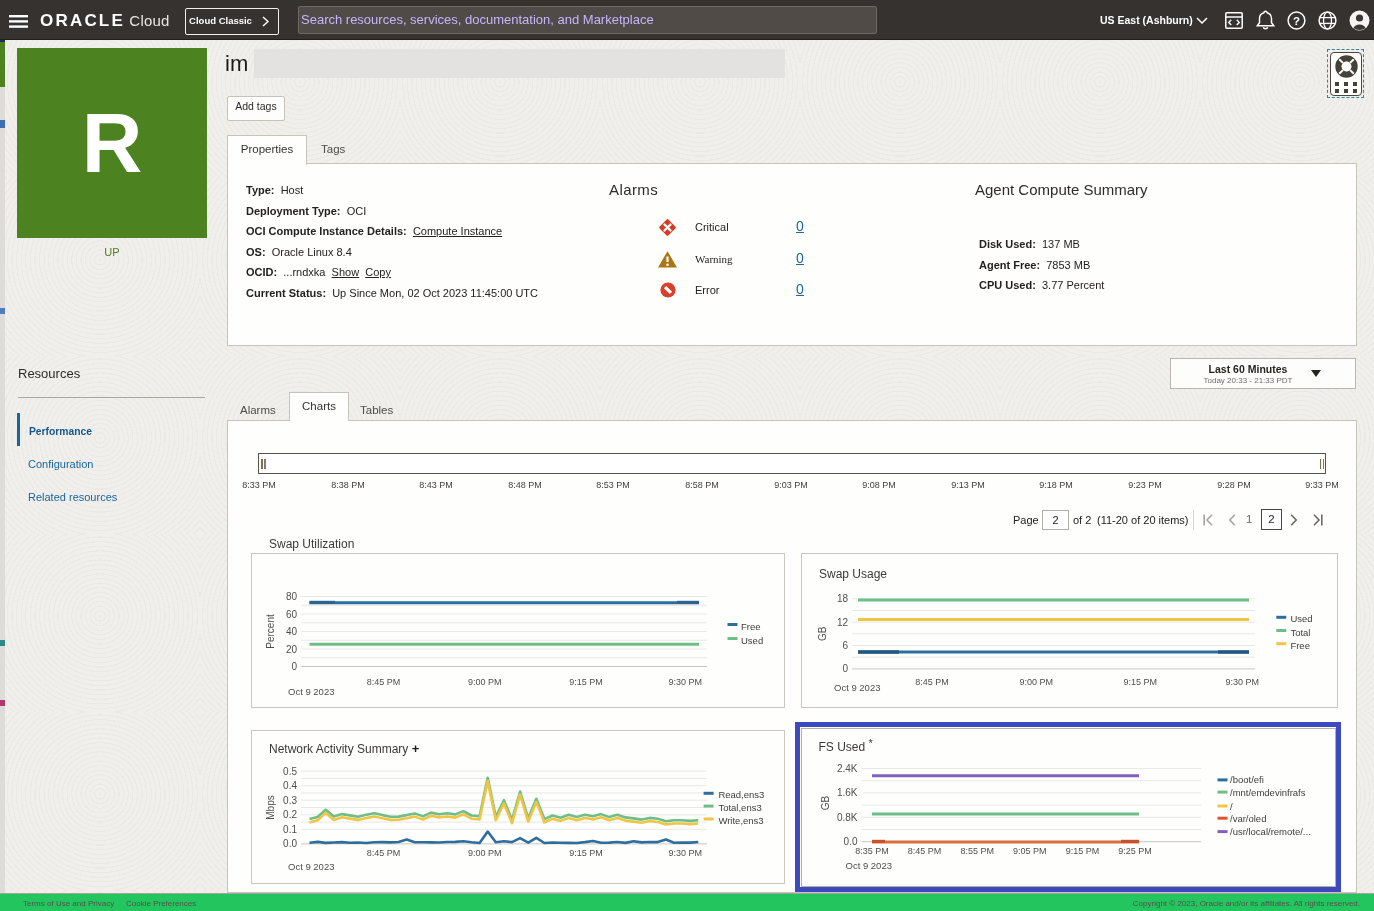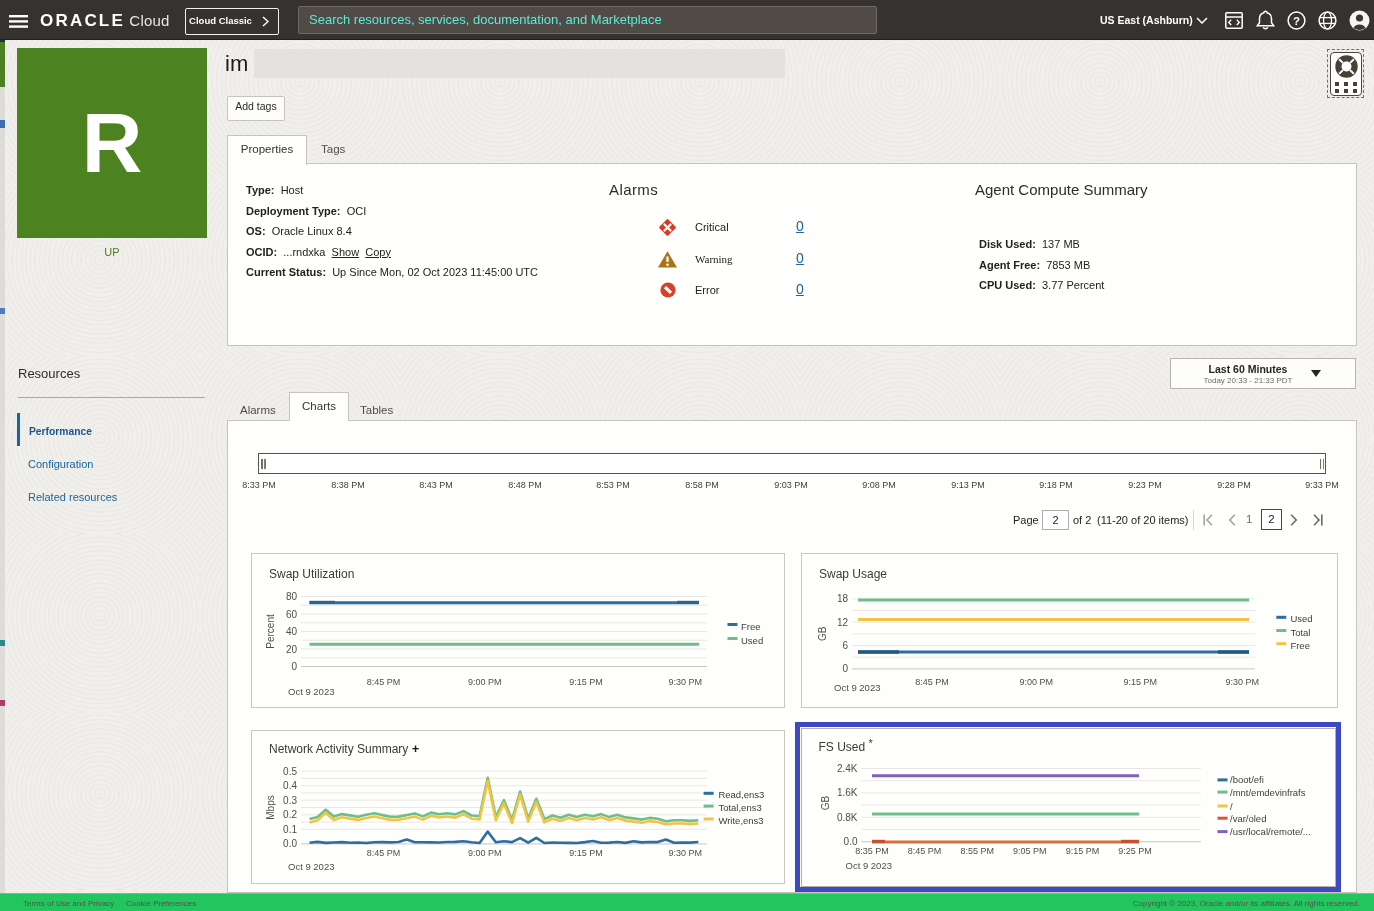--- a/index.html
+++ b/index.html
@@ -35,21 +35,21 @@
   <svg class="abs" style="left:9px;top:15px;" width="19" height="13" viewBox="0 0 19 13">
     <rect x="0" y="0" width="19" height="2.4" fill="#fff"></rect>
     <rect x="0" y="5.2" width="19" height="2.4" fill="#fff"></rect>
     <rect x="0" y="10.4" width="19" height="2.4" fill="#fff"></rect>
   </svg>
   <div class="abs" style="left:40px;top:11px;color:#fff;font-size:17px;font-weight:bold;letter-spacing:2.2px;">ORACLE<span style="font-weight:normal;letter-spacing:0.2px;color:#e8e6e4;font-size:15px;"> Cloud</span></div>
   <div class="abs" style="left:185px;top:8px;width:94px;height:27px;border:1.5px solid #f2f0ee;border-radius:2px;color:#fff;font-size:9.5px;font-weight:bold;text-align:center;line-height:24px;padding-right:23px;">Cloud Classic</div>
   <svg class="abs" style="left:262px;top:16px;" width="7" height="11" viewBox="0 0 7 11">
       <polyline points="1,1 6,5.5 1,10" fill="none" stroke="#fff" stroke-width="1.5"></polyline>
     </svg>
-  <div class="abs" style="left:298px;top:6px;width:579px;height:28px;background:#504b47;border:1px solid #6e6964;border-radius:2px;color:#5eead4;font-size:13px;line-height:26px;padding-left:10px;">Search resources, services, documentation, and Marketplace</div>
+  <div class="abs" style="left:298px;top:6px;width:579px;height:28px;background:#504b47;border:1px solid #6e6964;border-radius:2px;color:#c4b5fd;font-size:13px;line-height:26px;padding-left:2px;">Search resources, services, documentation, and Marketplace</div>
   <div class="abs" style="left:1100px;top:14px;color:#fff;font-size:10.5px;font-weight:bold;">US East (Ashburn)</div>
   <svg class="abs" style="left:1196px;top:17px;" width="12" height="7" viewBox="0 0 12 7">
       <polyline points="1,1 6,6 11,1" fill="none" stroke="#fff" stroke-width="1.5"></polyline>
     </svg>
   <svg class="abs" style="left:1225px;top:12px;" width="18" height="17" viewBox="0 0 18 17">
     <rect x="0.8" y="0.8" width="16.4" height="15.4" rx="1" fill="none" stroke="#fff" stroke-width="1.5"></rect>
     <line x1="0.8" y1="5" x2="17.2" y2="5" stroke="#fff" stroke-width="1.5"></line>
     <polyline points="6.2,7.8 3.8,10.4 6.2,13" fill="none" stroke="#fff" stroke-width="1.4"></polyline>
     <polyline points="11.8,7.8 14.2,10.4 11.8,13" fill="none" stroke="#fff" stroke-width="1.4"></polyline>
   </svg>
@@ -113,20 +113,21 @@
 </svg>
 
 <div class="panel" style="left:227px;top:163px;width:1130px;height:183px;"></div>
 <div class="abs" style="left:227px;top:135px;width:80px;height:30px;background:#fefefd;border:1px solid #c8c3bb;border-bottom:none;"></div>
 <div class="abs" style="left:227px;top:143px;width:80px;text-align:center;font-size:11.5px;color:#34332f;">Properties</div>
 <div class="abs" style="left:321px;top:143px;font-size:11.5px;color:#4f4d49;">Tags</div>
 
 <div class="abs" style="left:246px;top:180px;font-size:11px;color:#24221f;line-height:20.5px;">
   <div><b>Type:</b>&nbsp; Host</div>
   <div><b>Deployment Type:</b>&nbsp; OCI</div>
+  <div><b>OCI Compute Instance Details:</b>&nbsp; <span style="text-decoration:underline;">Compute Instance</span></div>
   <div><b>OS:</b>&nbsp; Oracle Linux 8.4</div>
   <div><b>OCID:</b>&nbsp; ...rndxka &nbsp;<span style="text-decoration:underline;">Show</span>&nbsp; <span style="text-decoration:underline;">Copy</span></div>
   <div><b>Current Status:</b>&nbsp; Up Since Mon, 02 Oct 2023 11:45:00 UTC</div>
 </div>
 
 <div class="abs" style="left:609px;top:181px;font-size:15px;letter-spacing:0.4px;color:#2e2c29;">Alarms</div>
 <svg class="abs" style="left:657px;top:217px;" width="21" height="21" viewBox="0 0 21 21">
   <rect x="4.2" y="4.2" width="12.6" height="12.6" rx="1.5" fill="#d63b25" transform="rotate(45 10.5 10.5)"></rect>
   <g stroke="#fff" stroke-width="2.3" stroke-linecap="round">
     <line x1="7.5" y1="7.5" x2="13.5" y2="13.5"></line>
@@ -210,21 +211,21 @@
   <polyline points="1.2,0.8 6.2,6 1.2,11.2" stroke="#6d6962" stroke-width="1.6" fill="none"></polyline>
 </svg>
 <svg class="abs" style="left:1313px;top:514px;" width="10" height="12" viewBox="0 0 10 12">
   <g stroke="#6d6962" stroke-width="1.6" fill="none">
       <polyline points="1,0.8 6,6 1,11.2"></polyline>
       <line x1="8.8" y1="0.5" x2="8.8" y2="11.5"></line>
     </g>
 </svg>
 
 <div class="card" style="left:251px;top:553px;width:534px;height:155px;"></div>
-<div class="ctitle" style="left:269px;top:537px;margin-top:30px;">Swap Utilization</div>
+<div class="ctitle" style="left:269px;top:537px;">Swap Utilization</div>
 <svg class="abs" style="left:251px;top:553px;" width="534" height="155" viewBox="0 0 534 155">
   <g stroke="#e9e8e6" stroke-width="1">
     <line x1="50" y1="43.5" x2="456" y2="43.5"></line>
       <line x1="50" y1="52.25" x2="456" y2="52.25"></line>
     <line x1="50" y1="61" x2="456" y2="61"></line>
       <line x1="50" y1="69.75" x2="456" y2="69.75"></line>
     <line x1="50" y1="78.5" x2="456" y2="78.5"></line>
       <line x1="50" y1="87.25" x2="456" y2="87.25"></line>
     <line x1="50" y1="96" x2="456" y2="96"></line>
       <line x1="50" y1="104.75" x2="456" y2="104.75"></line>

